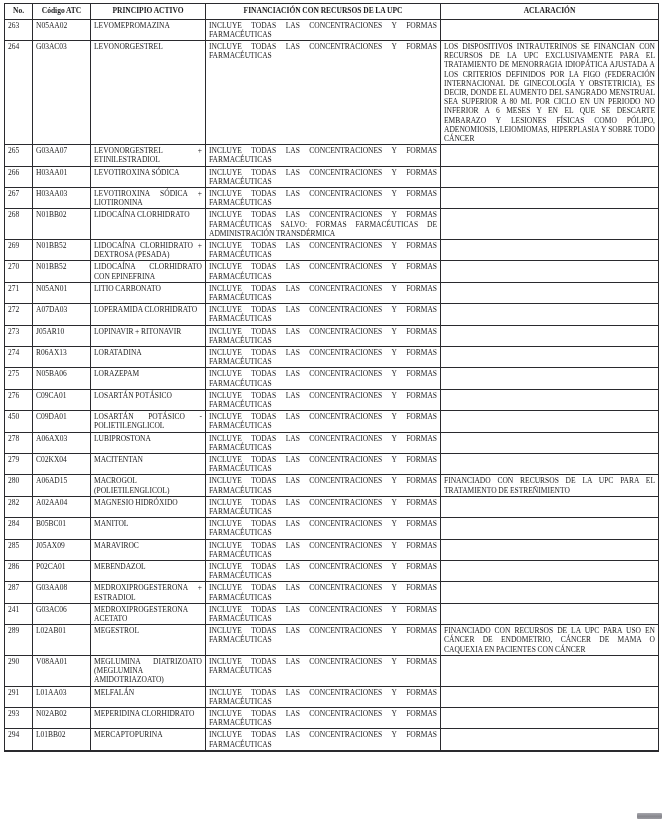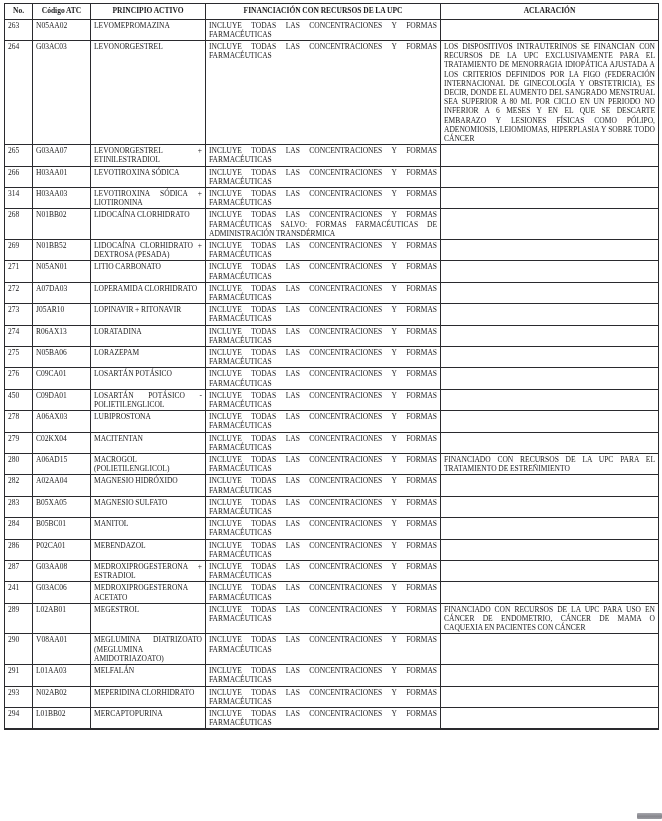--- a/index.html
+++ b/index.html
@@ -119,41 +119,48 @@
             <td class="c4"></td>
           </tr>
           <tr>
             <td class="c0">266</td>
             <td class="c1">H03AA01</td>
             <td class="c2">LEVOTIROXINA SÓDICA</td>
             <td class="c3">INCLUYE TODAS LAS CONCENTRACIONES Y FORMAS FARMACÉUTICAS</td>
             <td class="c4"></td>
           </tr>
           <tr>
-            <td class="c0">314</td>
+            <td class="c0">267</td>
             <td class="c1">H03AA03</td>
             <td class="c2">LEVOTIROXINA SÓDICA + LIOTIRONINA</td>
             <td class="c3">INCLUYE TODAS LAS CONCENTRACIONES Y FORMAS FARMACÉUTICAS</td>
             <td class="c4"></td>
           </tr>
           <tr>
             <td class="c0">268</td>
             <td class="c1">N01BB02</td>
             <td class="c2">LIDOCAÍNA CLORHIDRATO</td>
             <td class="c3">INCLUYE TODAS LAS CONCENTRACIONES Y FORMAS FARMACÉUTICAS SALVO: FORMAS FARMACÉUTICAS DE ADMINISTRACIÓN TRANSDÉRMICA</td>
             <td class="c4"></td>
           </tr>
           <tr>
             <td class="c0">269</td>
             <td class="c1">N01BB52</td>
             <td class="c2">LIDOCAÍNA CLORHIDRATO + DEXTROSA (PESADA)</td>
             <td class="c3">INCLUYE TODAS LAS CONCENTRACIONES Y FORMAS FARMACÉUTICAS</td>
             <td class="c4"></td>
           </tr>
           <tr>
+            <td class="c0">270</td>
+            <td class="c1">N01BB52</td>
+            <td class="c2">LIDOCAÍNA CLORHIDRATO CON EPINEFRINA</td>
+            <td class="c3">INCLUYE TODAS LAS CONCENTRACIONES Y FORMAS FARMACÉUTICAS</td>
+            <td class="c4"></td>
+          </tr>
+          <tr>
             <td class="c0">271</td>
             <td class="c1">N05AN01</td>
             <td class="c2">LITIO CARBONATO</td>
             <td class="c3">INCLUYE TODAS LAS CONCENTRACIONES Y FORMAS FARMACÉUTICAS</td>
             <td class="c4"></td>
           </tr>
           <tr>
             <td class="c0">272</td>
             <td class="c1">A07DA03</td>
             <td class="c2">LOPERAMIDA CLORHIDRATO</td>
@@ -217,30 +224,30 @@
             <td class="c4">FINANCIADO CON RECURSOS DE LA UPC PARA EL TRATAMIENTO DE ESTREÑIMIENTO</td>
           </tr>
           <tr>
             <td class="c0">282</td>
             <td class="c1">A02AA04</td>
             <td class="c2">MAGNESIO HIDRÓXIDO</td>
             <td class="c3">INCLUYE TODAS LAS CONCENTRACIONES Y FORMAS FARMACÉUTICAS</td>
             <td class="c4"></td>
           </tr>
           <tr>
-            <td class="c0">283</td>
-            <td class="c1">B05XA05</td>
-            <td class="c2">MAGNESIO SULFATO</td>
-            <td class="c3">INCLUYE TODAS LAS CONCENTRACIONES Y FORMAS FARMACÉUTICAS</td>
-            <td class="c4"></td>
-          </tr>
-          <tr>
             <td class="c0">284</td>
             <td class="c1">B05BC01</td>
             <td class="c2">MANITOL</td>
+            <td class="c3">INCLUYE TODAS LAS CONCENTRACIONES Y FORMAS FARMACÉUTICAS</td>
+            <td class="c4"></td>
+          </tr>
+          <tr>
+            <td class="c0">285</td>
+            <td class="c1">J05AX09</td>
+            <td class="c2">MARAVIROC</td>
             <td class="c3">INCLUYE TODAS LAS CONCENTRACIONES Y FORMAS FARMACÉUTICAS</td>
             <td class="c4"></td>
           </tr>
           <tr>
             <td class="c0">286</td>
             <td class="c1">P02CA01</td>
             <td class="c2">MEBENDAZOL</td>
             <td class="c3">INCLUYE TODAS LAS CONCENTRACIONES Y FORMAS FARMACÉUTICAS</td>
             <td class="c4"></td>
           </tr>

